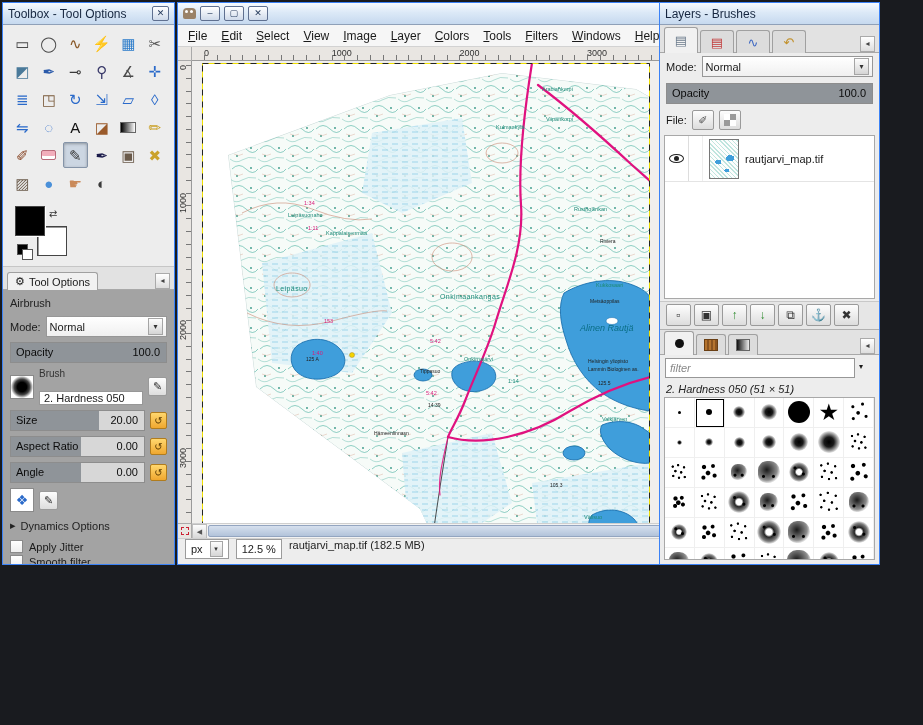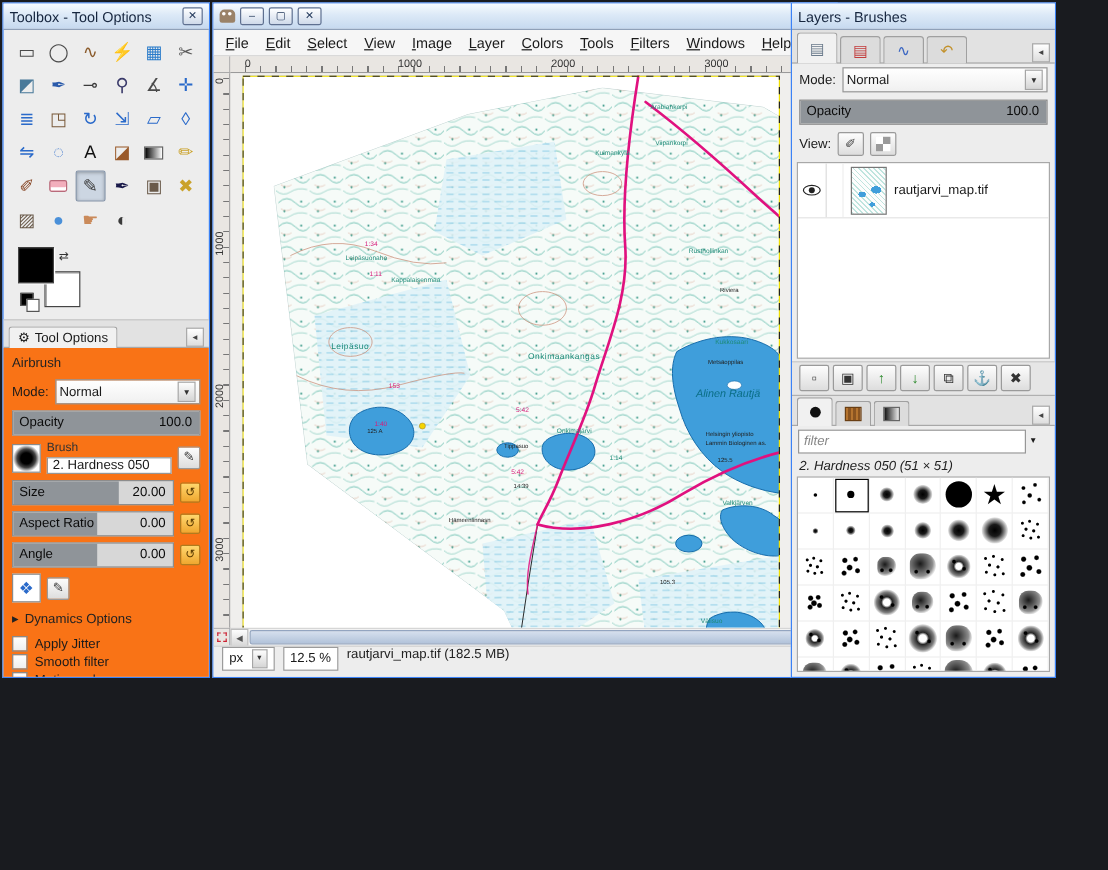--- a/index.html
+++ b/index.html
@@ -26,35 +26,35 @@
 .swatch-area{position:relative;width:60px;height:56px;margin:8px 0 4px 12px}
 .sw-bg{position:absolute;left:22px;top:20px;width:30px;height:30px;border:1px solid #444;box-shadow:inset 1px 1px 0 #999}
 .sw-fg{position:absolute;left:0;top:0;width:30px;height:30px;border:1px solid #444;box-shadow:1px 1px 0 #fff}
 .sw-swap{position:absolute;left:34px;top:2px;font-size:10px;color:#333}
 .sw-mini{position:absolute;left:2px;top:38px;width:14px;height:14px}
 .sw-mini::before{content:'';position:absolute;left:0;top:0;width:9px;height:9px;background:#000;border:1px solid #555}
 .sw-mini::after{content:'';position:absolute;left:5px;top:5px;width:9px;height:9px;background:#fff;border:1px solid #555}
 .dock-tabrow{display:flex;align-items:flex-end;padding:2px 4px 0;background:#e2e2e2;border-top:1px solid #c6c6c6;border-bottom:1px solid #a8a8a8;height:24px;gap:2px}
 .dock-tab{background:#f1f1f1;border:1px solid #a0a0a0;border-bottom:none;border-radius:3px 3px 0 0;padding:2px 7px;display:flex;align-items:center;gap:4px;font-size:11px;position:relative;top:1px}
 .dock-arrow{margin-left:auto;width:15px;height:16px;border:1px solid #aaa;background:linear-gradient(#fff,#ddd);font-size:8px;text-align:center;line-height:14px;color:#444}
-#tool-options-body{flex:1;display:flex;flex-direction:column;padding:6px 7px;gap:5px;overflow:hidden;background:#f97316}
+#tool-options-body{flex:1;display:flex;flex-direction:column;padding:6px 7px;gap:5px;overflow:hidden;background:#a3a3a3}
 .to-header{font-size:11px;color:#222;padding:1px 0 2px}
 .row{display:flex;align-items:center;gap:5px;flex:0 0 auto}
 .select{flex:1;height:21px;border:1px solid #979797;background:linear-gradient(#fff,#f0f0f0);display:flex;align-items:center;padding:0 3px}
 .select .sel-arrow{margin-left:auto;width:15px;height:17px;background:linear-gradient(#fdfdfd,#d5d5d5);border:1px solid #a5a5a5;font-size:8px;text-align:center;line-height:15px;color:#333}
 .spinscale{position:relative;height:21px;border:1px solid #8d8d8d;background:#d7d7d7;overflow:hidden;flex:1}
 .spinscale .fill{position:absolute;left:0;top:0;bottom:0;background:#8f9499}
 .spinscale .lab{position:absolute;left:5px;top:3px;z-index:1;color:#0b0b0b}
 .spinscale .val{position:absolute;right:6px;top:3px;z-index:1;color:#0b0b0b}
 .reset-btn{flex:0 0 17px;width:17px;height:17px;border:1px solid #b07c1e;background:linear-gradient(#ffd76e,#efa72f);font-size:10px;line-height:15px;text-align:center;color:#5a3a00;border-radius:2px}
 .mini-btn{flex:0 0 19px;width:19px;height:19px;border:1px solid #9a9a9a;background:linear-gradient(#fdfdfd,#ddd);font-size:11px;line-height:17px;text-align:center;color:#333;border-radius:2px}
 .entry{flex:1;border:1px solid #979797;background:#fff;height:20px;display:flex;align-items:center;padding:0 4px;overflow:hidden;white-space:nowrap}
 .brush-preview{flex:0 0 24px;width:24px;height:24px;border:1px solid #8a8a8a;background:radial-gradient(circle,#000 30%,#444 50%,transparent 72%) #fff}
 .dyn-preview{flex:0 0 24px;width:24px;height:24px;border:1px solid #8a8a8a;background:#fff;color:#2a6aca;font-size:14px;line-height:22px;text-align:center}
-.stack{flex:1;display:flex;flex-direction:column;gap:2px;min-width:0}
+.stack{flex:1;display:flex;flex-direction:column;gap:12px;min-width:0}
 .sec-label{font-size:10px;color:#333}
 .expander{display:flex;align-items:center;gap:5px;padding:2px 0;color:#222}
 .check-row{display:flex;align-items:center;gap:6px;padding:1px 0}
 .cb{width:13px;height:13px;border:1px solid #8a8a8a;background:linear-gradient(#fff,#eee);flex:0 0 auto}
 
 
 #menubar{flex:0 0 22px;background:#f6f6f6;border-bottom:1px solid #d2d2d2;display:flex;align-items:center;padding:0 4px;gap:2px}
 .menu-item{display:inline-block;padding:2px 6px;font-size:12px;color:#1a1a1a}
 .menu-item::first-letter{text-decoration:underline}
 #canvas-zone{flex:1;display:grid;grid-template-columns:14px 1fr 15px;grid-template-rows:14px 1fr 15px;min-height:0}
@@ -549,21 +549,21 @@
     </div>
   </div>
   <div class="lrow">
     <div class="spinscale">
       <div class="fill" style="width:100%"></div>
       <span class="lab">Opacity</span>
       <span class="val">100.0</span>
     </div>
   </div>
   <div class="lrow">
-    <span>View:</span>
+    <span>File:</span>
     <span class="lock-btn">✐</span>
     <span class="lock-btn">
         <span class="checker"></span>
       </span>
   </div>
   <div id="layer-list">
     <div class="layer-row">
       <div class="eye-cell">
           <span class="eye"></span>
         </div>

